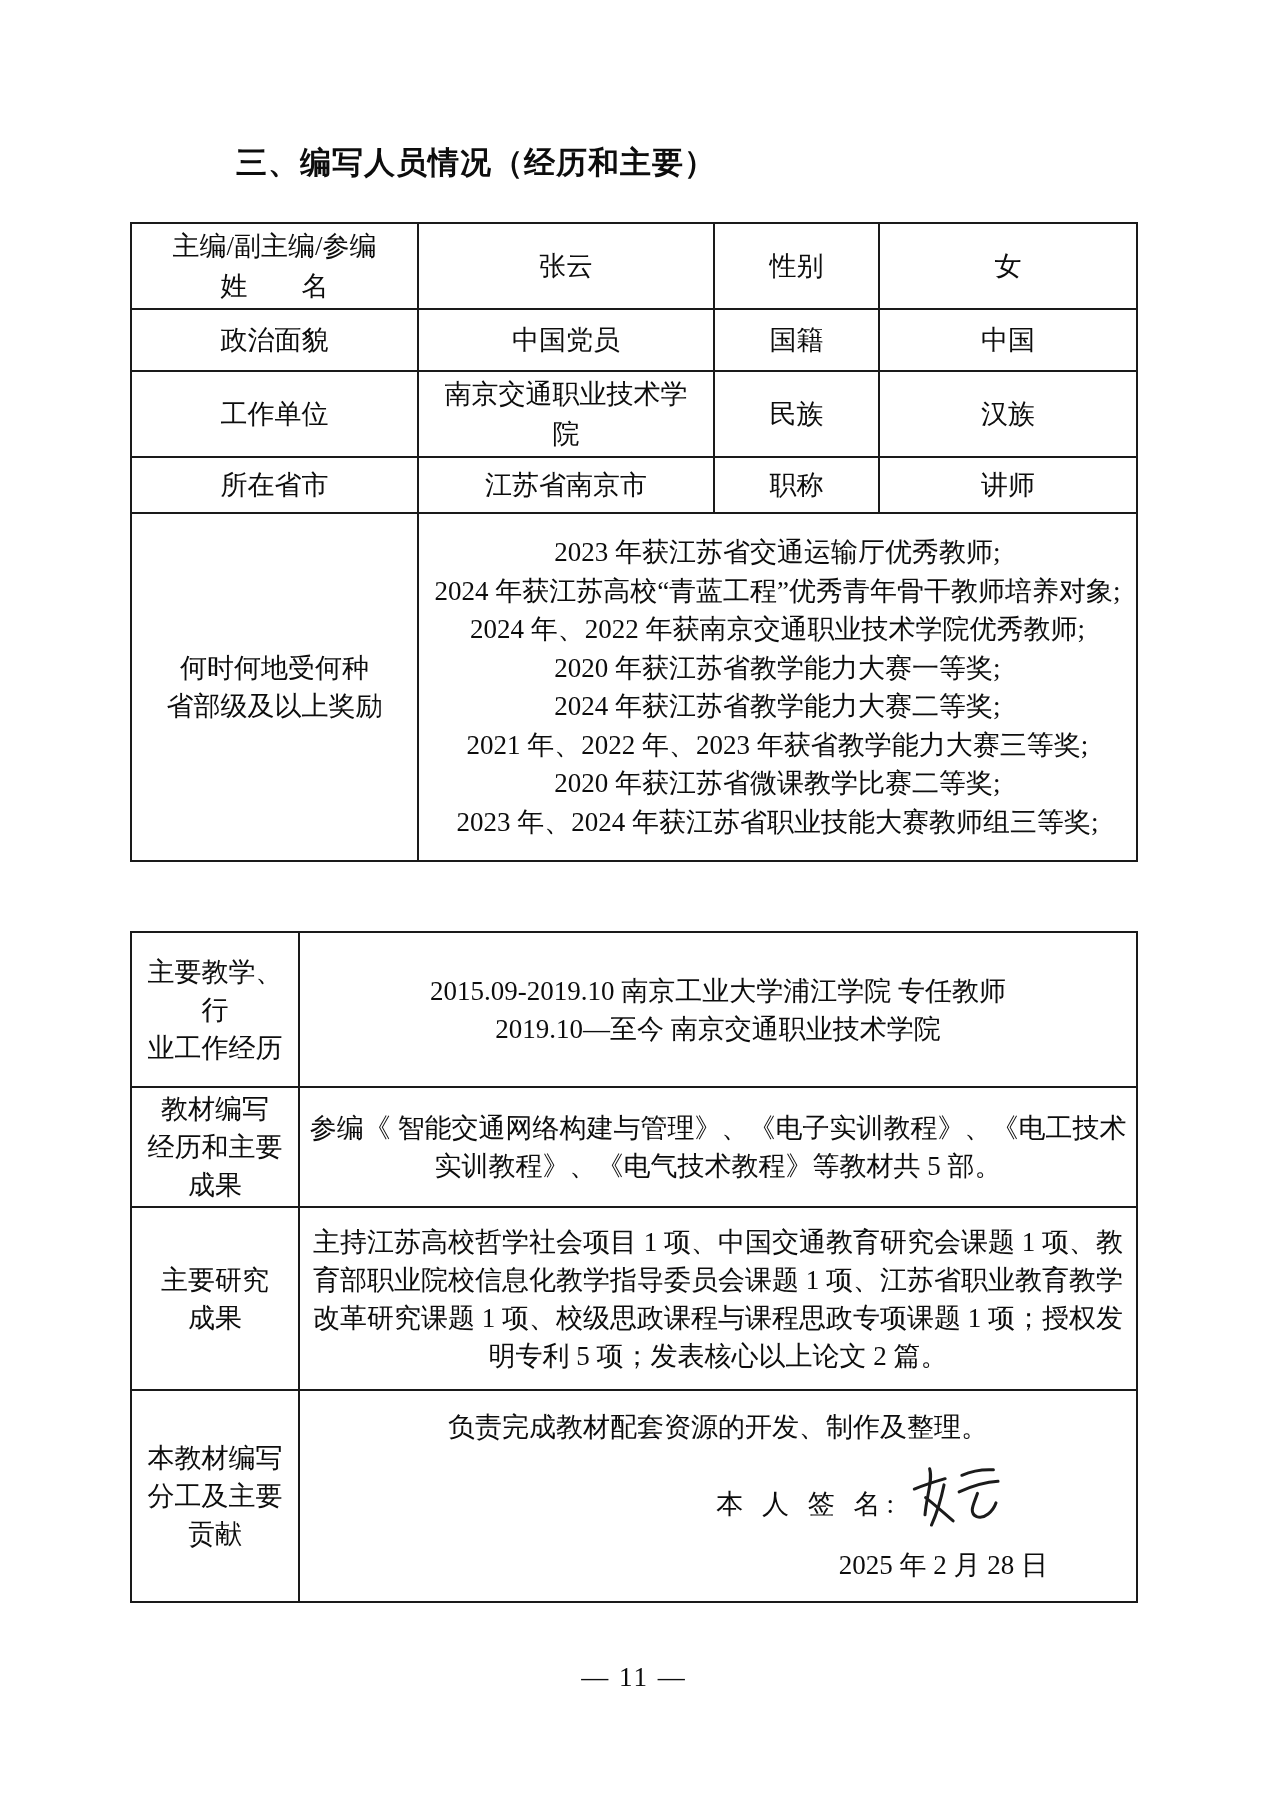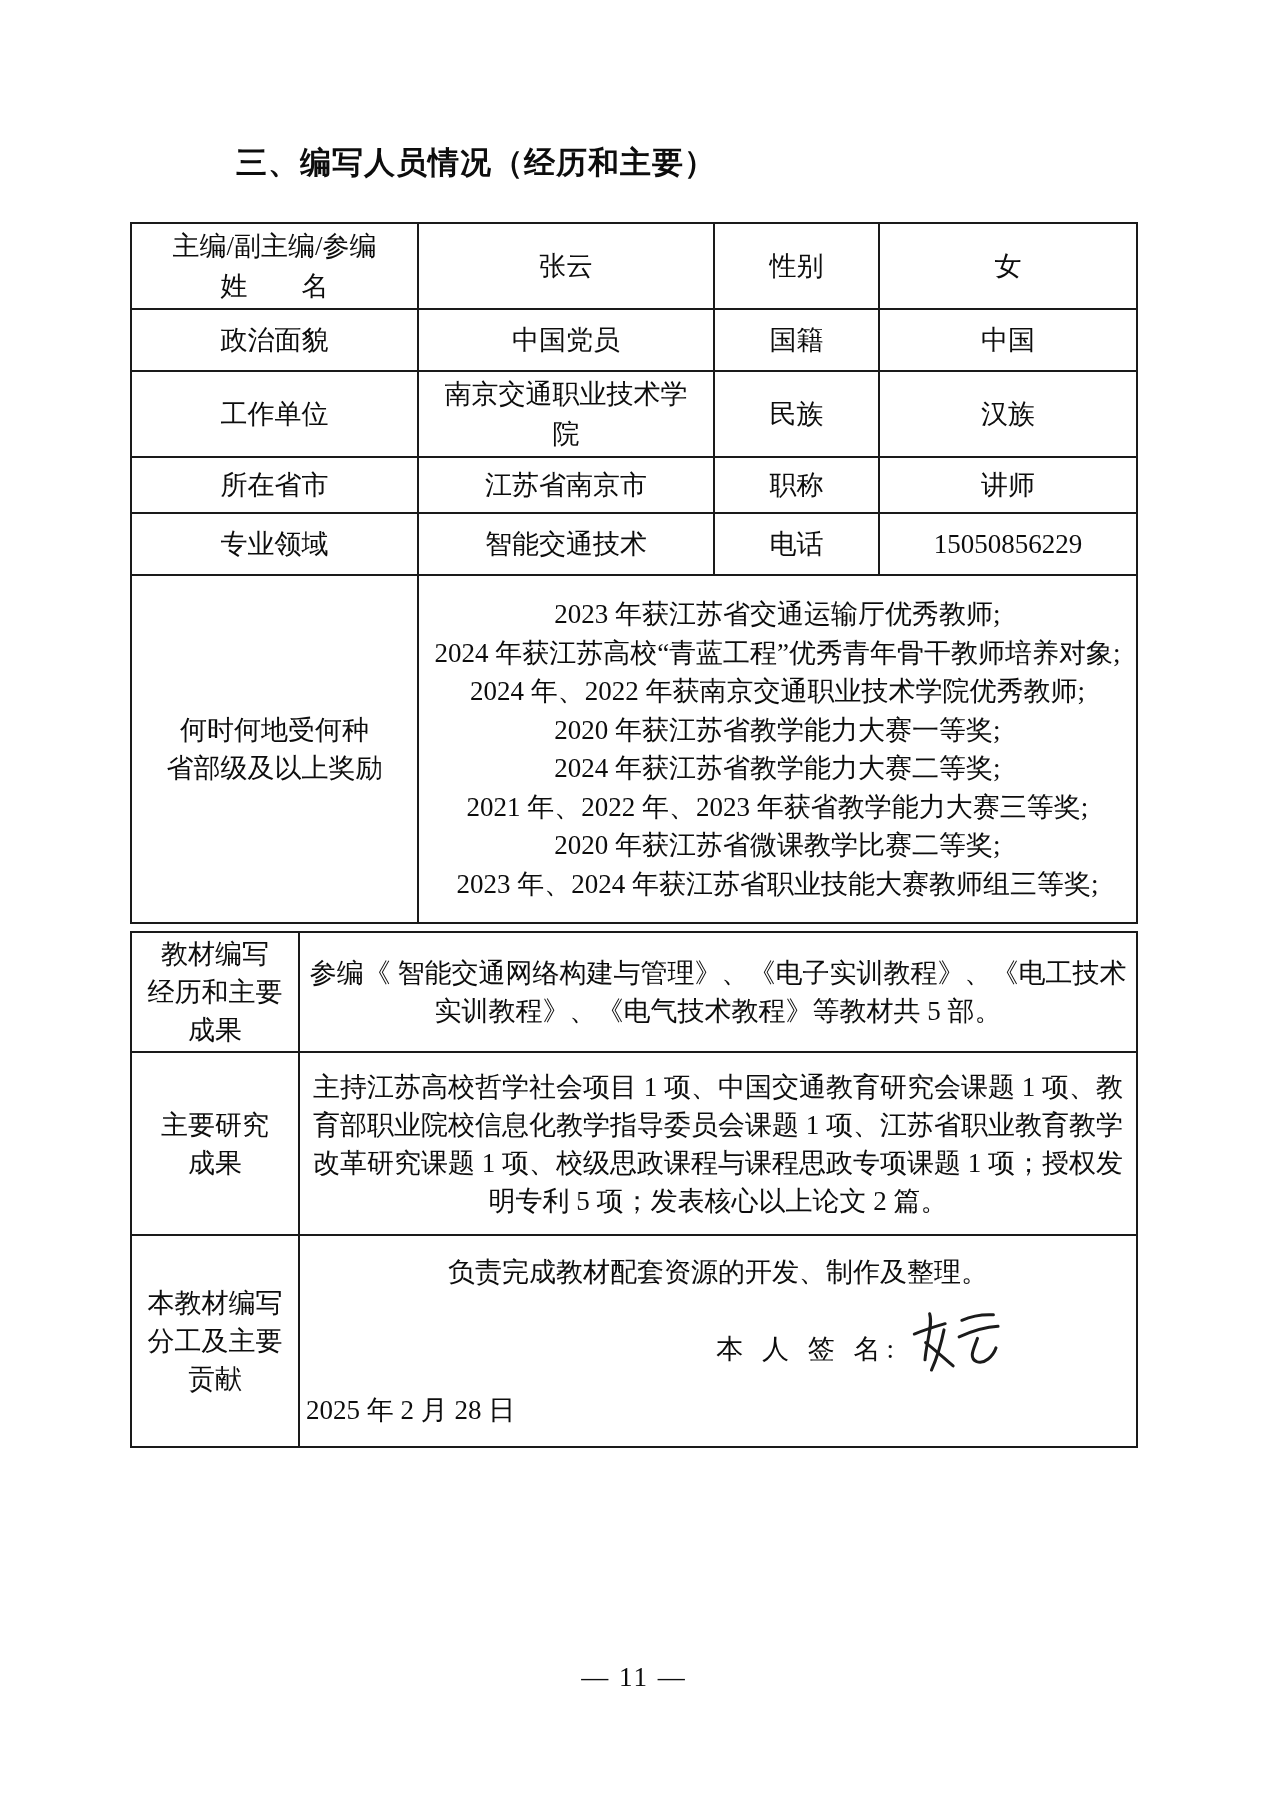--- a/index.html
+++ b/index.html
@@ -48,21 +48,21 @@
   .sig-row {
     display: flex;
     justify-content: flex-end;
     align-items: center;
     margin-top: 26px;
     padding-right: 120px;
     height: 64px;
   }
   .sig-label { font-size: 27px; letter-spacing: 6px; white-space: nowrap; margin-left: 37px; }
   .sig-svg { margin-left: 6px; margin-bottom: 26px; transform: rotate(-8deg); }
-  .date-row { text-align: left; padding-right: 82px; margin-top: 10px; font-size: 27px; }
+  .date-row { text-align: right; padding-right: 82px; margin-top: 10px; font-size: 27px; }
   .page-number {
     position: absolute;
     left: 0; top: 1662px;
     width: 100%;
     text-align: center;
     font-size: 27px;
     letter-spacing: 2px;
   }
 </style>
 </head>
@@ -97,26 +97,20 @@
 院</td>
     <td>民族</td>
     <td>汉族</td>
   </tr>
   <tr style="height:56px">
     <td>所在省市</td>
     <td>江苏省南京市</td>
     <td>职称</td>
     <td>讲师</td>
   </tr>
-  <tr style="height:62px">
-    <td>专业领域</td>
-    <td>智能交通技术</td>
-    <td>电话</td>
-    <td>15050856229</td>
-  </tr>
   <tr style="height:348px">
     <td class="pre awards-label">何时何地受何种
 省部级及以上奖励</td>
     <td class="awards-cell" colspan="3">
       <div class="award-line">2023 年获江苏省交通运输厅优秀教师;</div>
       <div class="award-line">2024 年获江苏高校“青蓝工程”优秀青年骨干教师培养对象;</div>
       <div class="award-line">2024 年、2022 年获南京交通职业技术学院优秀教师;</div>
       <div class="award-line">2020 年获江苏省教学能力大赛一等奖;</div>
       <div class="award-line">2024 年获江苏省教学能力大赛二等奖;</div>
       <div class="award-line">2021 年、2022 年、2023 年获省教学能力大赛三等奖;</div>
@@ -126,20 +120,28 @@
   </tr>
 </tbody>
   </table>
 
 <table class="form" id="section-table">
   <colgroup>
       <col style="width:168px">
       <col style="width:838px">
     </colgroup>
   <tbody>
+      <tr style="height:155px">
+    <td class="pre sec-label">主要教学、行
+业工作经历</td>
+    <td class="sec-content">
+      <div>2015.09-2019.10 南京工业大学浦江学院 专任教师</div>
+      <div>2019.10—至今 南京交通职业技术学院</div>
+    </td>
+  </tr>
   <tr style="height:120px">
     <td class="pre sec-label">教材编写
 经历和主要
 成果</td>
     <td class="sec-content">参编《 智能交通网络构建与管理》、《电子实训教程》、《电工技术实训教程》、《电气技术教程》等教材共 5 部。</td>
   </tr>
   <tr style="height:183px">
     <td class="pre sec-label">主要研究
 成果</td>
     <td class="sec-content">主持江苏高校哲学社会项目 1 项、中国交通教育研究会课题 1 项、教育部职业院校信息化教学指导委员会课题 1 项、江苏省职业教育教学改革研究课题 1 项、校级思政课程与课程思政专项课题 1 项；授权发明专利 5 项；发表核心以上论文 2 篇。</td>

